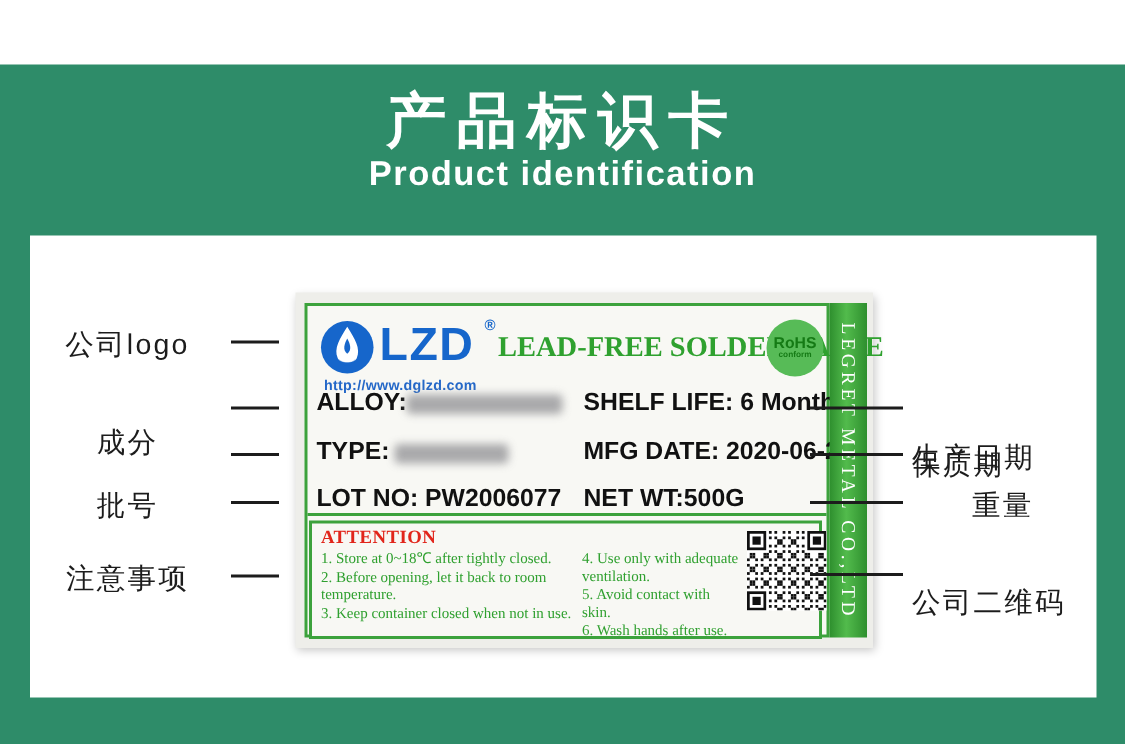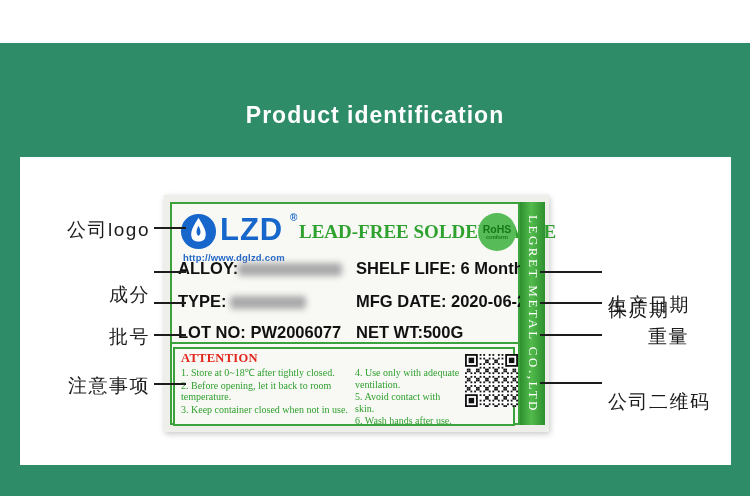--- a/index.html
+++ b/index.html
@@ -8,21 +8,21 @@
   
   .top-strip{position:absolute;left:0;top:0;width:750px;height:43px;background:#ffffff;}
   .green-band{position:absolute;left:0;top:43px;width:750px;height:453px;background:#2e8c69;}
   .page-title{position:absolute;left:0;top:53px;width:750px;text-align:center;
               color:#ffffff;font-size:40px;font-weight:700;letter-spacing:7px;}
   .page-subtitle{position:absolute;left:0;top:102px;width:750px;text-align:center;
               color:#ffffff;font-size:23px;font-weight:700;letter-spacing:1px;}
   
   .card{position:absolute;left:20px;top:157px;width:711px;height:308px;background:#ffffff;}
   
-  .photo{position:absolute;left:144px;top:38px;width:385px;height:237px;background:#ededе8;
+  .photo{position:absolute;left:177px;top:38px;width:385px;height:237px;background:#ededе8;
          background:#eeeeea;box-shadow:1px 2px 6px rgba(0,0,0,0.22);}
   .label-main{position:absolute;left:6px;top:7px;width:350px;height:223px;
               background:#f8f8f4;border:2px solid #3ca23c;box-sizing:border-box;}
   .label-sidebar{position:absolute;left:356px;top:7px;width:25px;height:223px;
               background:linear-gradient(90deg,#2e8f2e,#52bb4c 45%,#2e8f2e);
               display:flex;align-items:center;justify-content:center;}
   .sidebar-text{writing-mode:vertical-rl;color:#ffffff;font-family:"Liberation Serif",serif;
               font-size:13px;letter-spacing:2.5px;white-space:nowrap;}
   
   .logo-icon{position:absolute;left:8px;top:9px;width:37px;height:37px;}
@@ -54,30 +54,31 @@
   .att-head{position:absolute;left:6px;top:2px;color:#e1251b;font-weight:800;font-size:12.5px;
              font-family:"Liberation Serif",serif;letter-spacing:0.3px;}
   .att-col{position:absolute;color:#2fa02f;font-family:"Liberation Serif",serif;
              font-size:10px;line-height:11.5px;}
   .att-left{left:6px;top:18px;width:168px;}
   .att-right{left:180px;top:18px;width:106px;}
   .att-item{margin-bottom:1px;}
   .qr{position:absolute;left:290px;top:5px;width:53px;height:53px;background:#ffffff;}
   
   .ann{position:absolute;color:#1c1c1c;font-size:19px;white-space:nowrap;letter-spacing:1.5px;}
-  .ann-left{text-align:right;width:130px;left:0;}
+  .ann-left{text-align:center;width:130px;left:0;}
   .ann-line{position:absolute;height:2px;background:#1c1c1c;}
 </style>
 </head>
 <body>
 
 <div id="root">
   <div class="top-strip"></div>
   <div class="green-band"></div>
 
+  <div class="page-title">产品标识卡</div>
   <div class="page-subtitle">Product identification</div>
 
   <div class="card">
 
     <div class="photo">
 
       <div class="label-main">
 
         <svg class="logo-icon" viewBox="0 0 38 38">
           <circle cx="19" cy="19" r="18" fill="#1666cb"></circle>

